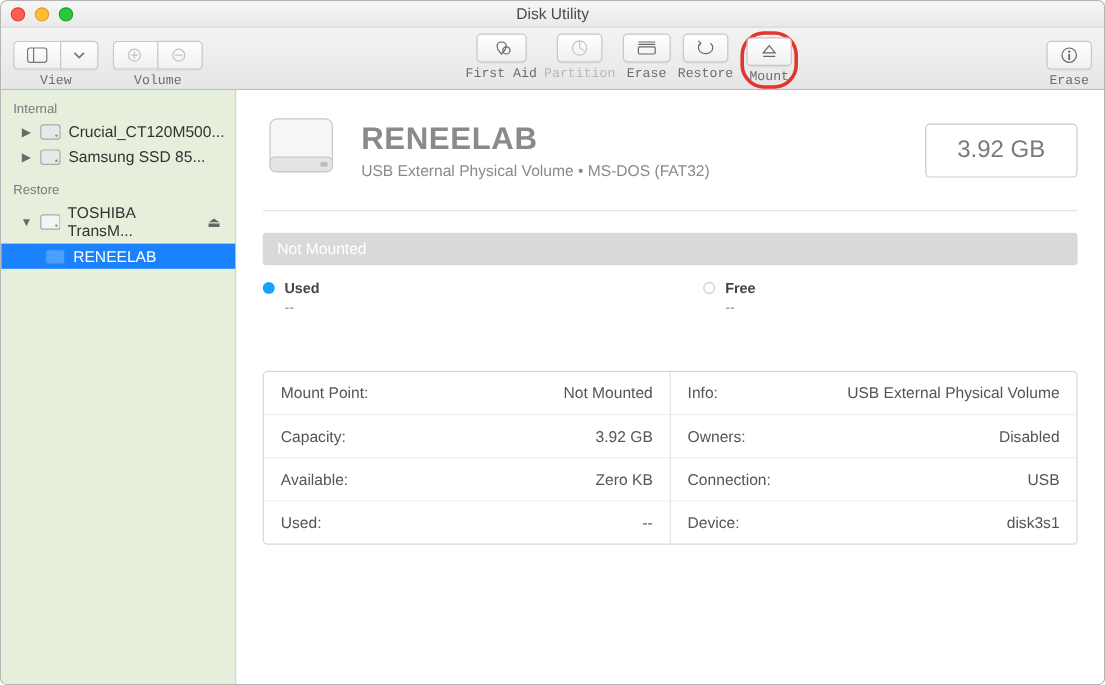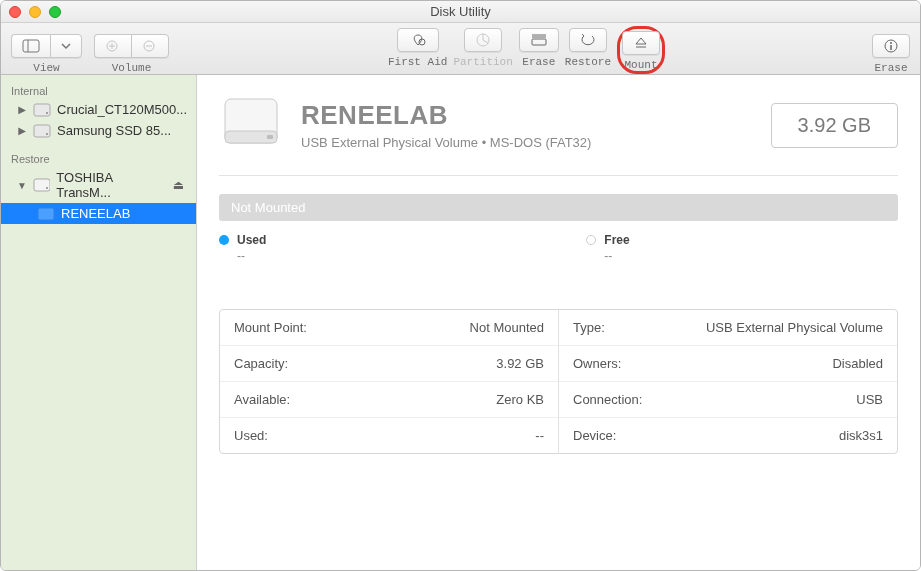--- a/index.html
+++ b/index.html
@@ -270,21 +270,21 @@
               <span>Available:</span>
               <span class="v">Zero KB</span>
             </div>
           <div class="info-row">
               <span>Used:</span>
               <span class="v">--</span>
             </div>
         </div>
         <div class="info-col">
           <div class="info-row">
-              <span>Type:</span>
+              <span>Info:</span>
               <span class="v">USB External Physical Volume</span>
             </div>
           <div class="info-row">
               <span>Owners:</span>
               <span class="v">Disabled</span>
             </div>
           <div class="info-row">
               <span>Connection:</span>
               <span class="v">USB</span>
             </div>

